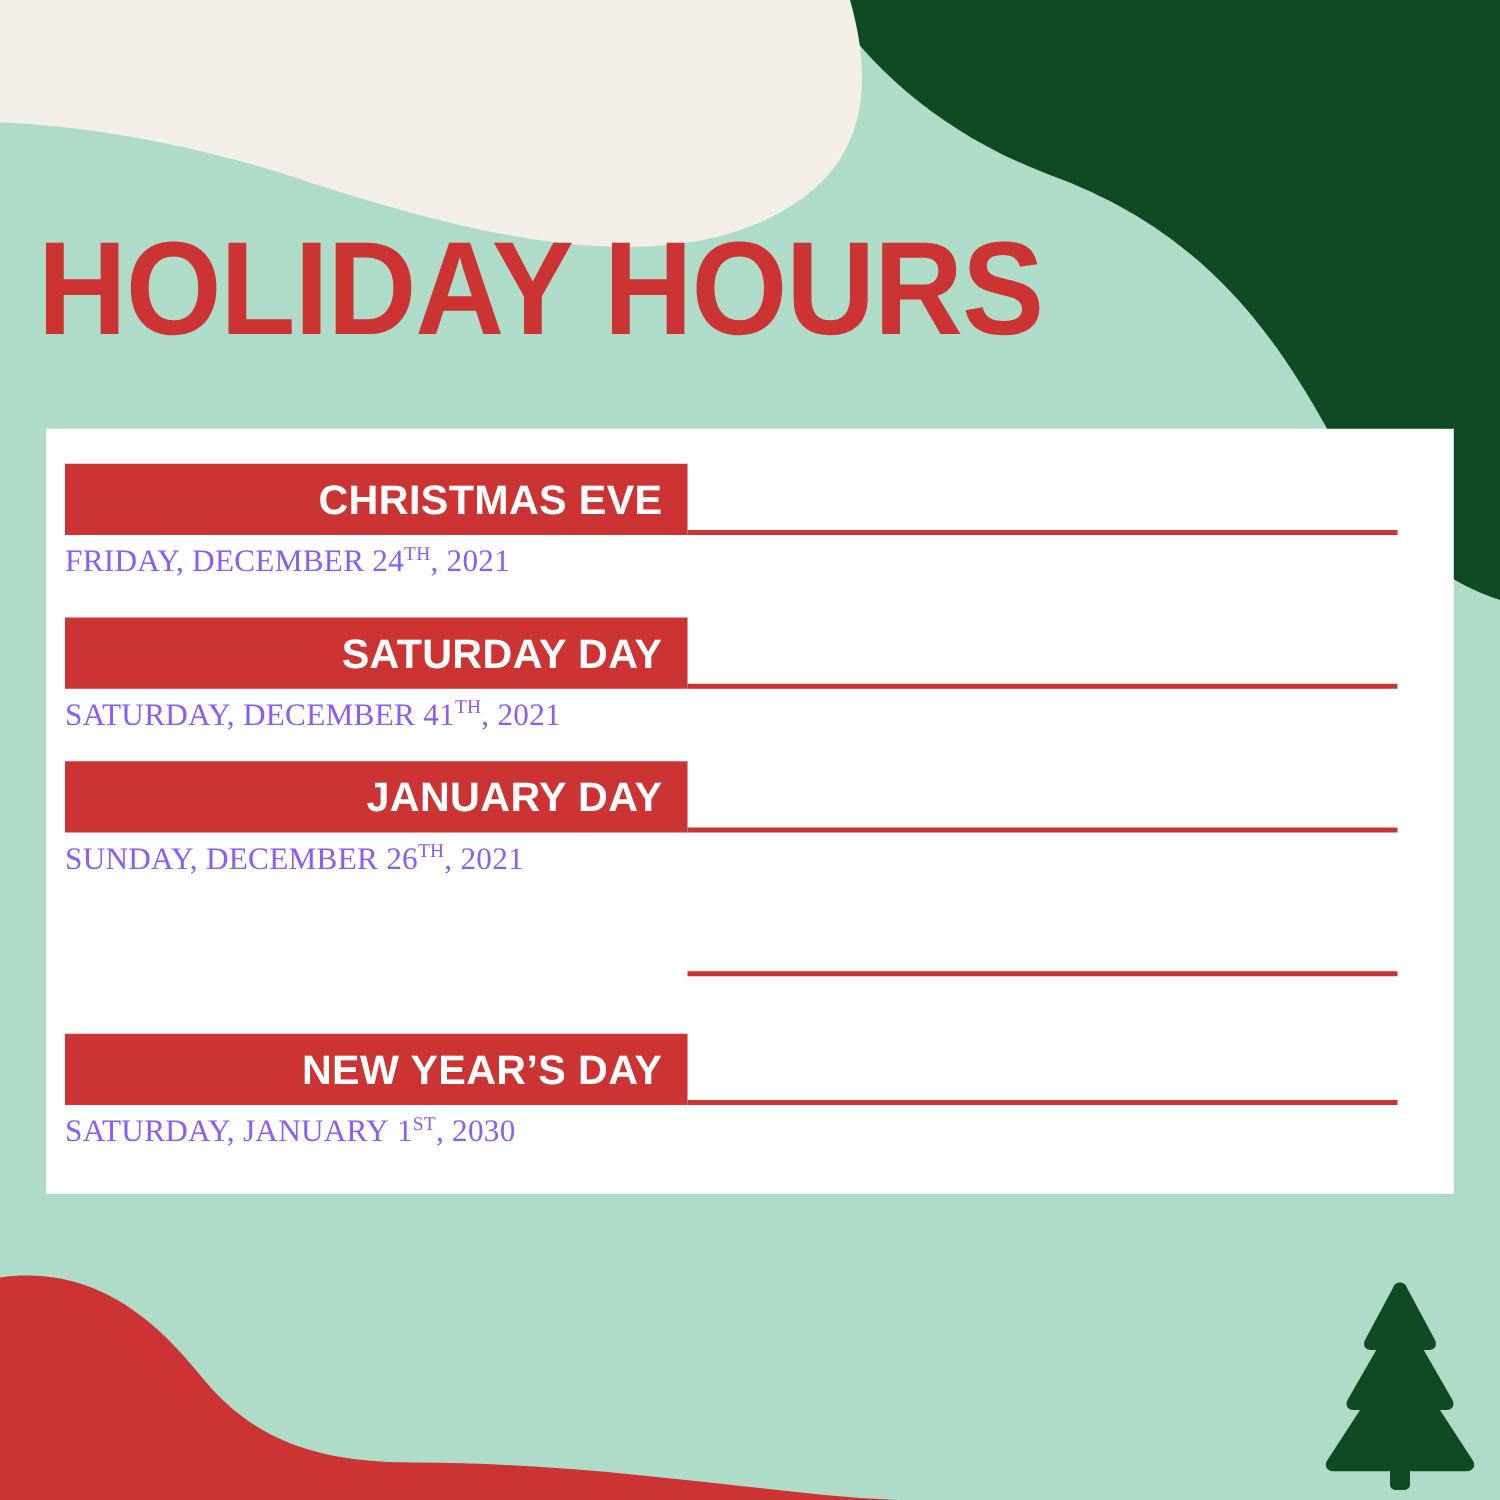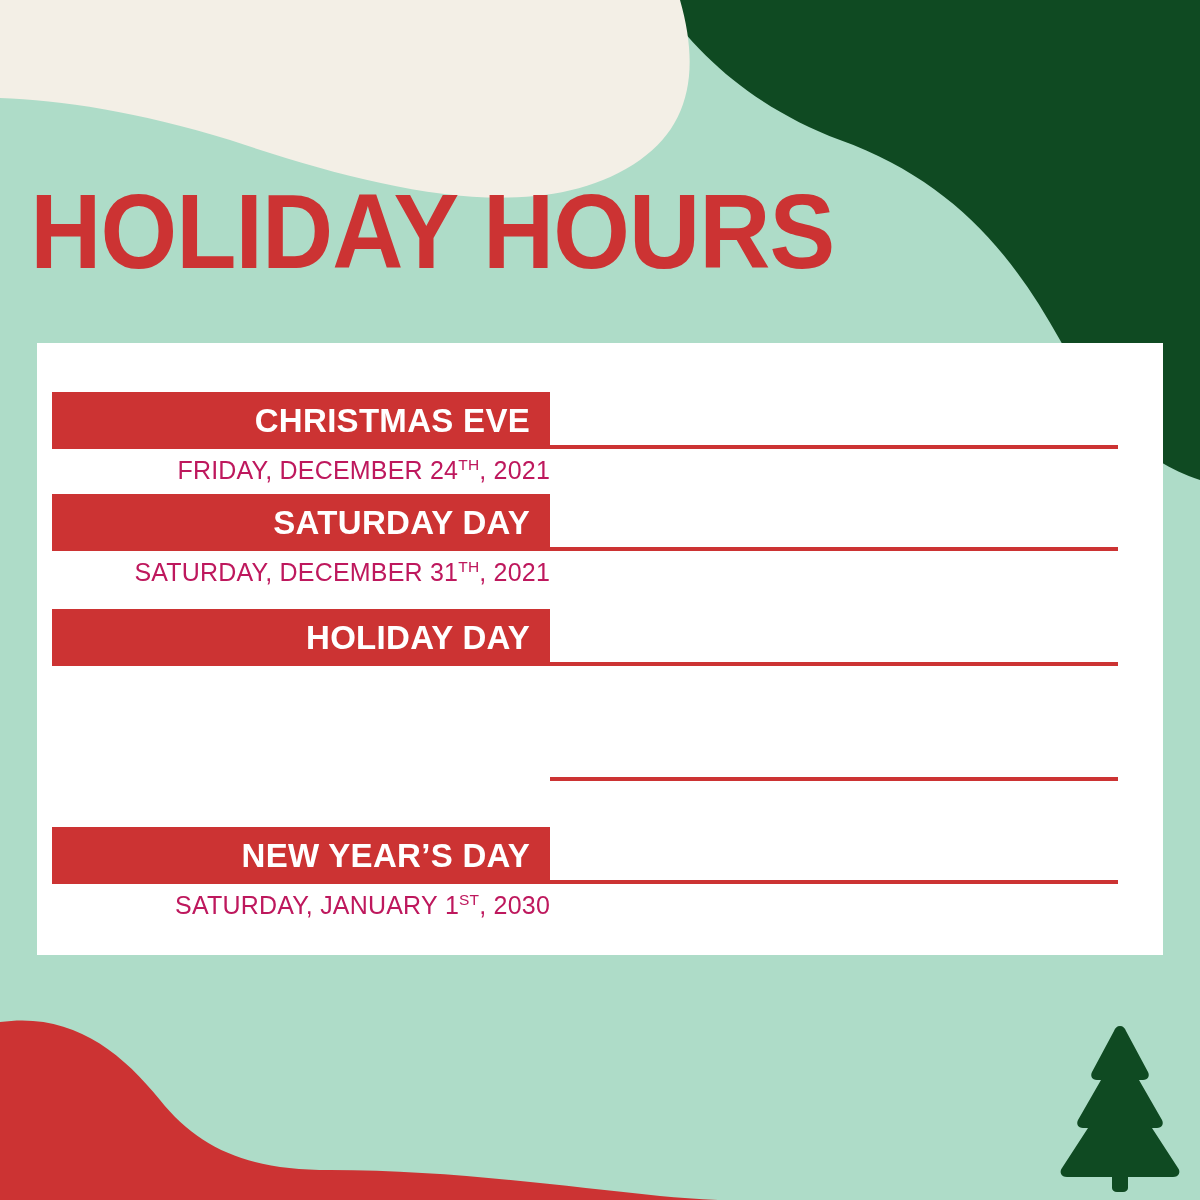--- a/index.html
+++ b/index.html
@@ -71,21 +71,21 @@
     width: 1126px;
     height: 612px;
   }
 
   .row {
     position: absolute;
     left: 0;
     width: 1126px;
     height: 115px;
   }
-  .row-0 { top: 49px; }
+  .row-0 { top: 28px; }
   .row-1 { top: 151px; }
   .row-2 { top: 266px; }
   .row-3 { top: 381px; }
   .row-4 { top: 484px; padding-left: 44px; }
 
   .banner {
     position: absolute;
     left: 15px;
     top: 0;
     width: 498px;
@@ -114,23 +114,23 @@
     width: 568px;
     height: 4px;
     background: #cc3333;
   }
 
   .date-line {
     position: absolute;
     left: 15px;
     top: 60px;
     width: 498px;
-    text-align: right;
-    color: #be185d;
-    font-family: Liberation Sans, sans-serif;
+    text-align: left;
+    color: #8b5cf6;
+    font-family: Liberation Serif, serif;
     font-weight: 400;
     font-size: 25px;
     letter-spacing: 0.2px;
     line-height: 1.5;
     white-space: nowrap;
   }
   .date-line sup {
     font-size: 0.62em;
     vertical-align: super;
     line-height: 0;
@@ -178,28 +178,29 @@
         </div>
         <div class="rule"></div>
         <div class="date-line"><span>FRIDAY,</span>&nbsp;<span>DECEMBER</span>&nbsp;<span>24</span><sup>TH</sup>,&nbsp;<span>2021</span></div>
       </div>
 
       <div class="row row-1">
         <div class="banner">
           <span class="banner-label">SATURDAY DAY</span>
         </div>
         <div class="rule"></div>
-        <div class="date-line"><span>SATURDAY,</span>&nbsp;<span>DECEMBER</span>&nbsp;<span>31</span><sup>TH</sup>,&nbsp;<span>2021</span></div>
+        <div class="date-line"><span>SATURDAY,</span>&nbsp;<span>DECEMBER</span>&nbsp;<span>41</span><sup>TH</sup>,&nbsp;<span>2021</span></div>
       </div>
 
       <div class="row row-2">
         <div class="banner">
-          <span class="banner-label">HOLIDAY DAY</span>
-        </div>
-        <div class="rule"></div>
+          <span class="banner-label">JANUARY DAY</span>
+        </div>
+        <div class="rule"></div>
+        <div class="date-line"><span>SUNDAY,</span>&nbsp;<span>DECEMBER</span>&nbsp;<span>26</span><sup>TH</sup>,&nbsp;<span>2021</span></div>
       </div>
 
       <div class="row row-3">
         <div class="rule"></div>
       </div>
 
       <div class="row row-4">
         <div class="banner">
           <span class="banner-label">NEW YEAR’S DAY</span>
         </div>

